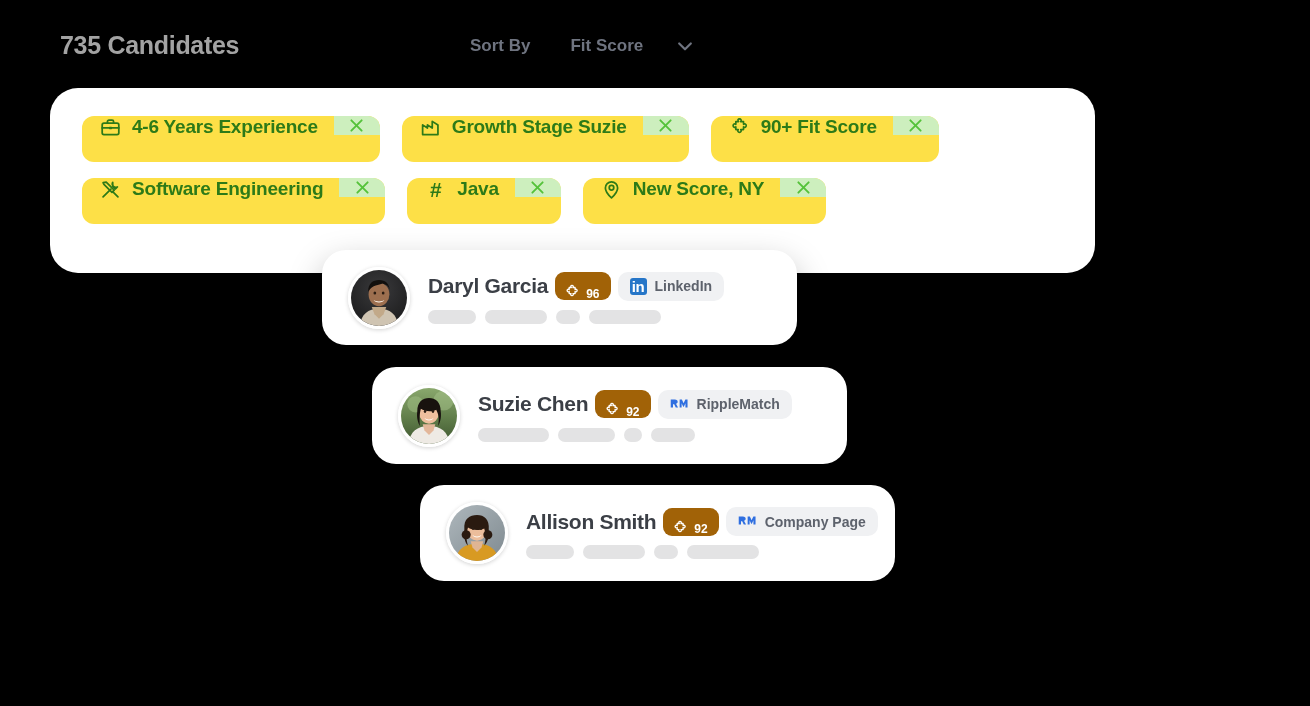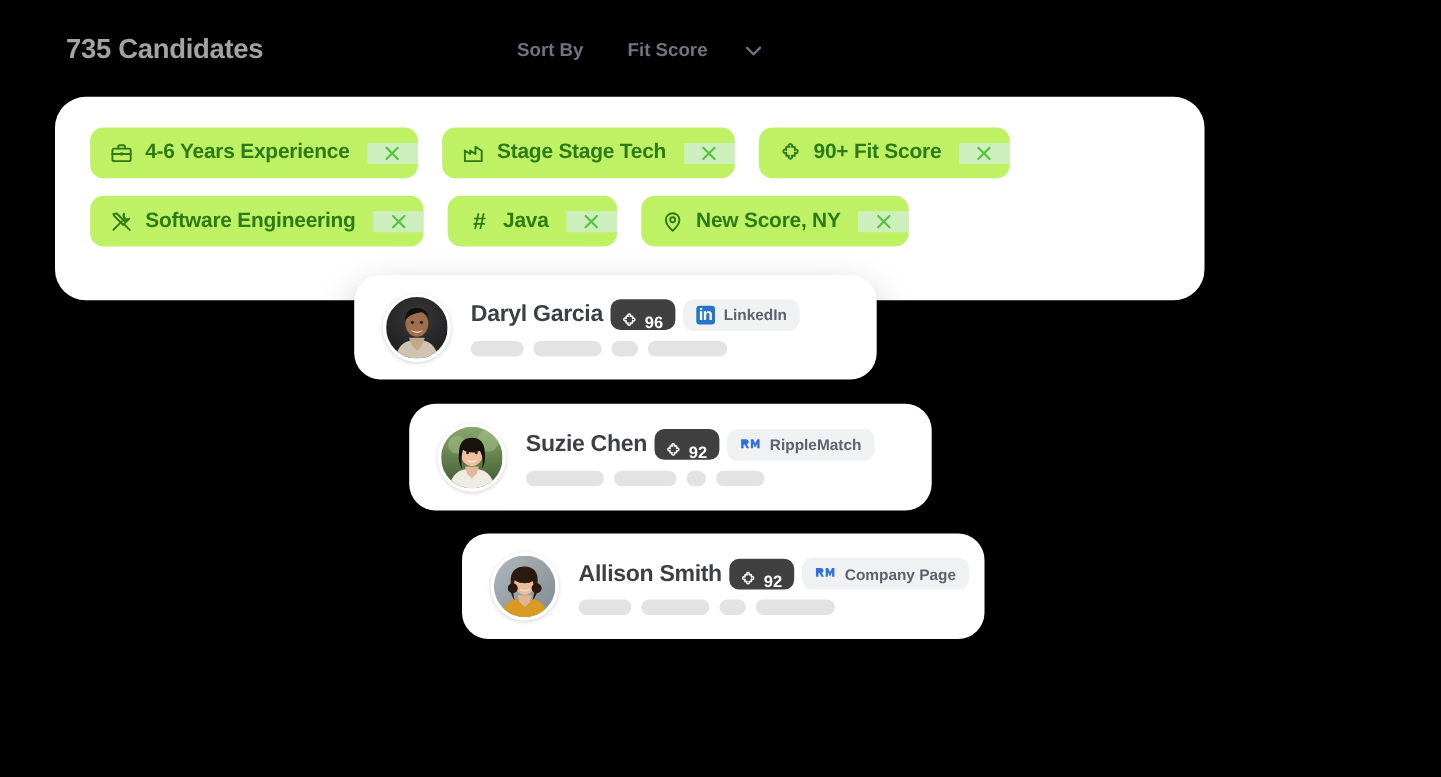--- a/index.html
+++ b/index.html
@@ -83,24 +83,24 @@
   }
   .chip-row {
     display: flex;
     align-items: center;
     gap: 22px;
   }
   .chip-row + .chip-row { margin-top: 16px; }
 
   .chip {
     display: inline-flex;
-    align-items: center;
+    align-items: flex-start;
     height: 46px;
     border-radius: 12px;
-    background: #bef264;
+    background: #fde047;
     overflow: hidden;
     white-space: nowrap;
   }
   .chip-main {
     display: inline-flex;
     align-items: center;
     gap: 11px;
     padding: 0 16px 0 18px;
   }
   .chip-icon {
@@ -175,26 +175,26 @@
     font-size: 21px;
     font-weight: bold;
     color: #3b3f46;
     letter-spacing: -0.3px;
     white-space: nowrap;
   }
   .score-badge {
     display: inline-flex;
     align-items: center;
     gap: 6px;
-    background: #404040;
+    background: #a16207;
     color: #ffffff;
     border-radius: 9px;
     height: 28px;
     padding: 15px 11px 0 9px;
-    font-size: 15px;
+    font-size: 12px;
     font-weight: bold;
   }
   .source-badge {
     display: inline-flex;
     align-items: center;
     gap: 8px;
     background: #f0f1f3;
     border-radius: 10px;
     height: 29px;
     padding: 0 12px;
@@ -269,21 +269,21 @@
         </span>
       </div>
 
       <div class="chip">
         <span class="chip-main">
           <span class="chip-icon">
             <svg viewBox="0 0 24 24" width="21" height="21" fill="none" stroke="#2d7a18" stroke-width="2" stroke-linecap="round" stroke-linejoin="round">
               <path d="M3 20V9l5.5 3.6V9l5.5 3.6V5l6.5 4.2V20z"></path>
             </svg>
           </span>
-          <span class="chip-label">Stage Stage Tech</span>
+          <span class="chip-label">Growth Stage Suzie</span>
         </span>
         <span class="chip-close">
           <svg viewBox="0 0 24 24" width="19" height="19" fill="none" stroke="#55c23a" stroke-width="2.4" stroke-linecap="round">
             <line x1="5.5" y1="5.5" x2="18.5" y2="18.5"></line>
             <line x1="18.5" y1="5.5" x2="5.5" y2="18.5"></line>
           </svg>
         </span>
       </div>
 
       <div class="chip">

